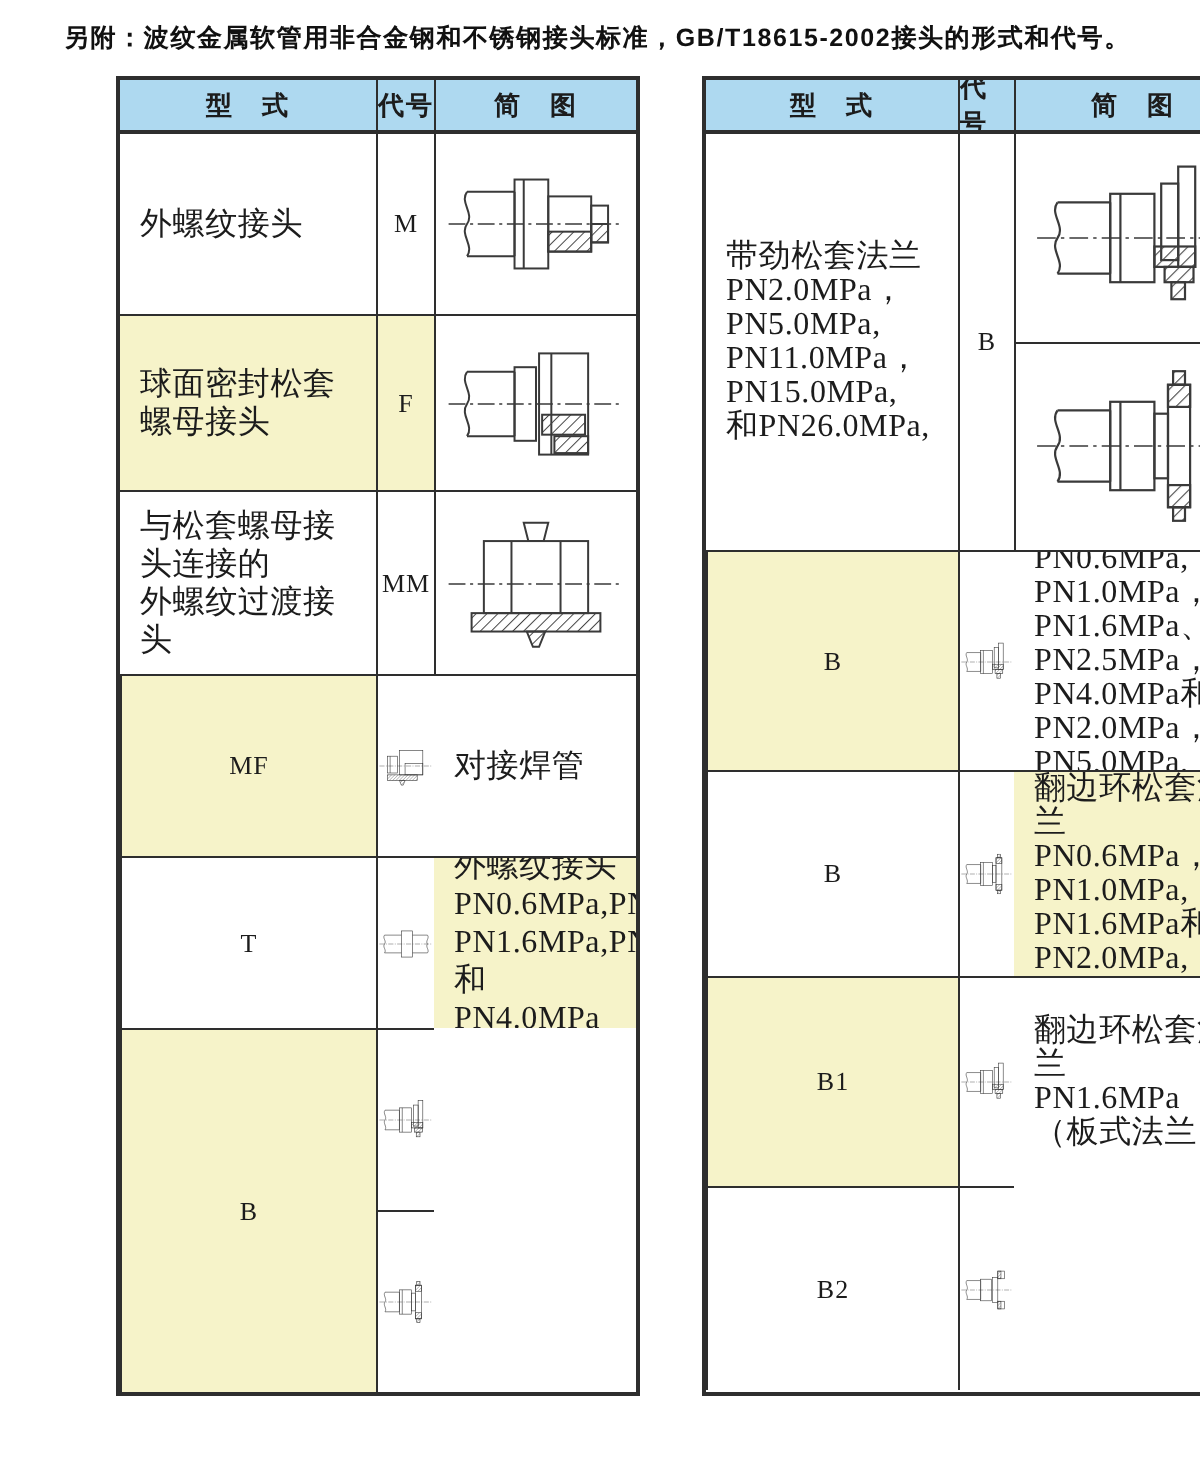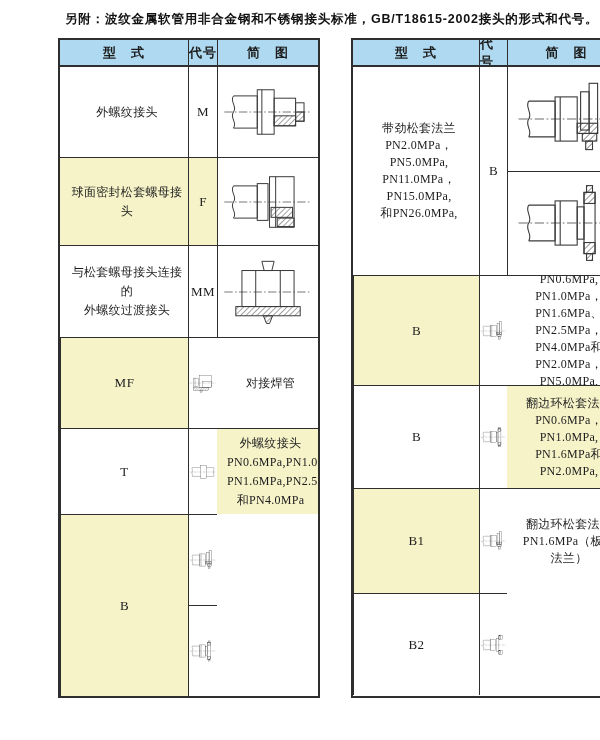--- a/index.html
+++ b/index.html
@@ -10,21 +10,21 @@
     --sketch:#3a3a3a;
   }
   html,body{margin:0;padding:0;}
   body{
     width:600px;height:740px;background:#ffffff;position:relative;
     font-family:"Liberation Serif", serif;color:var(--ink);overflow:hidden;
   }
   .doc-title{
     position:absolute;left:32px;top:11px;
     font-family:"Liberation Sans", sans-serif;font-weight:bold;
-    font-size:12.5px;letter-spacing:0.8px;color:#111;margin-left:33px;
+    font-size:12.5px;letter-spacing:0.8px;color:#111;
   }
   .tables{position:absolute;left:32px;top:38px;display:flex;gap:5px;}
   .tbl{display:grid;border:2px solid var(--border);background:#fff;margin-left:26px;}
   .tbl-left{
     grid-template-columns:128px 29px 101px;
     grid-template-rows:26px 91px 88px 92px 91px 86px 182px;
   }
   .tbl-right{
     grid-template-columns:126px 28px 118px;
     grid-template-rows:26px 209px 110px 103px 105px 102px;
@@ -33,22 +33,22 @@
   .c1{border-left:none;}
   .hd{
     border-top:none;border-bottom:1px solid var(--border);
     background:var(--header-bg);
     display:flex;align-items:center;justify-content:center;
     font-family:"Liberation Sans", sans-serif;font-weight:bold;font-size:13px;
     letter-spacing:1px;
   }
   .type{
     display:flex;flex-direction:column;justify-content:center;
-    padding:2px 4px 2px 10px;font-size:12px;line-height:19px;
-    letter-spacing:0.3px;white-space:pre-line;text-align:center;
+    padding:2px 4px 2px 10px;font-size:16px;line-height:19px;
+    letter-spacing:0.3px;white-space:pre-line;
   }
   .tbl-right .type{line-height:17px;}
   .code{
     display:flex;align-items:center;justify-content:center;
     font-size:13px;letter-spacing:0.5px;
   }
   .hl{background:var(--highlight-bg);}
   .diag{display:flex;flex-direction:column;padding:0;}
   .dslot{flex:1;display:flex;align-items:center;justify-content:center;}
   .dslot + .dslot{border-top:1px solid var(--border);}

